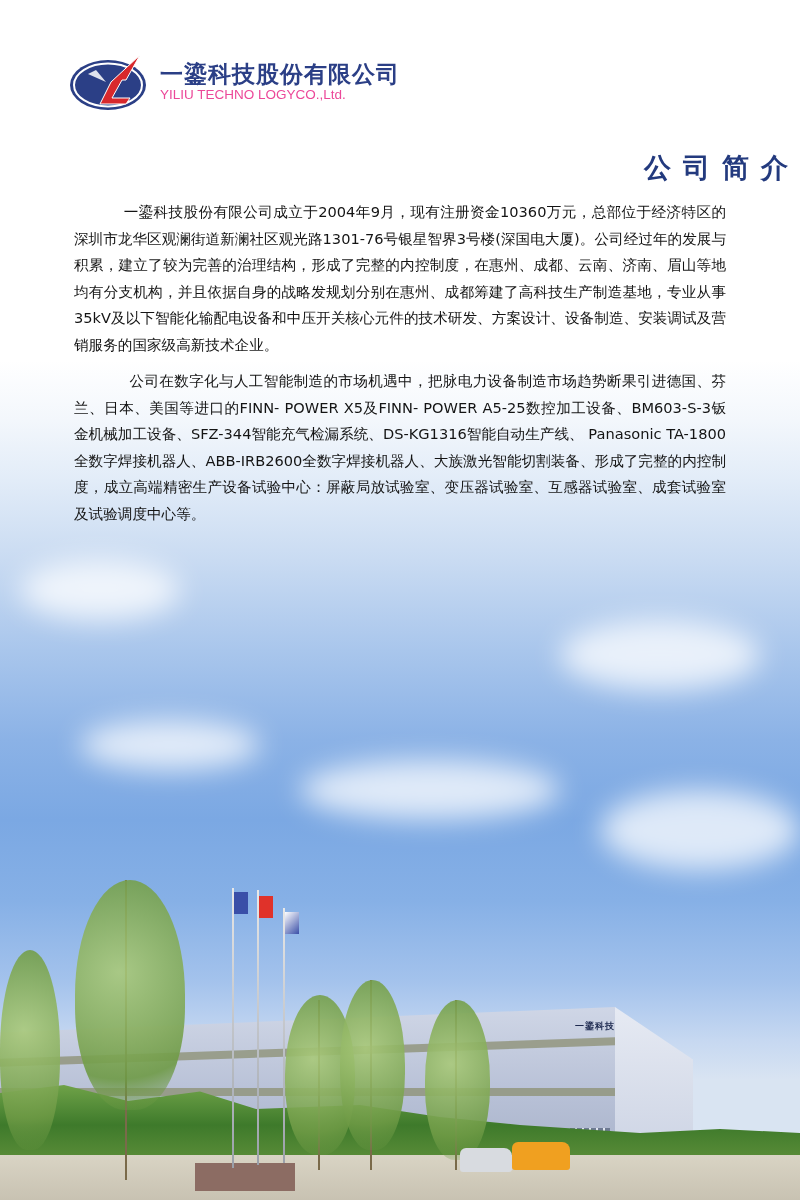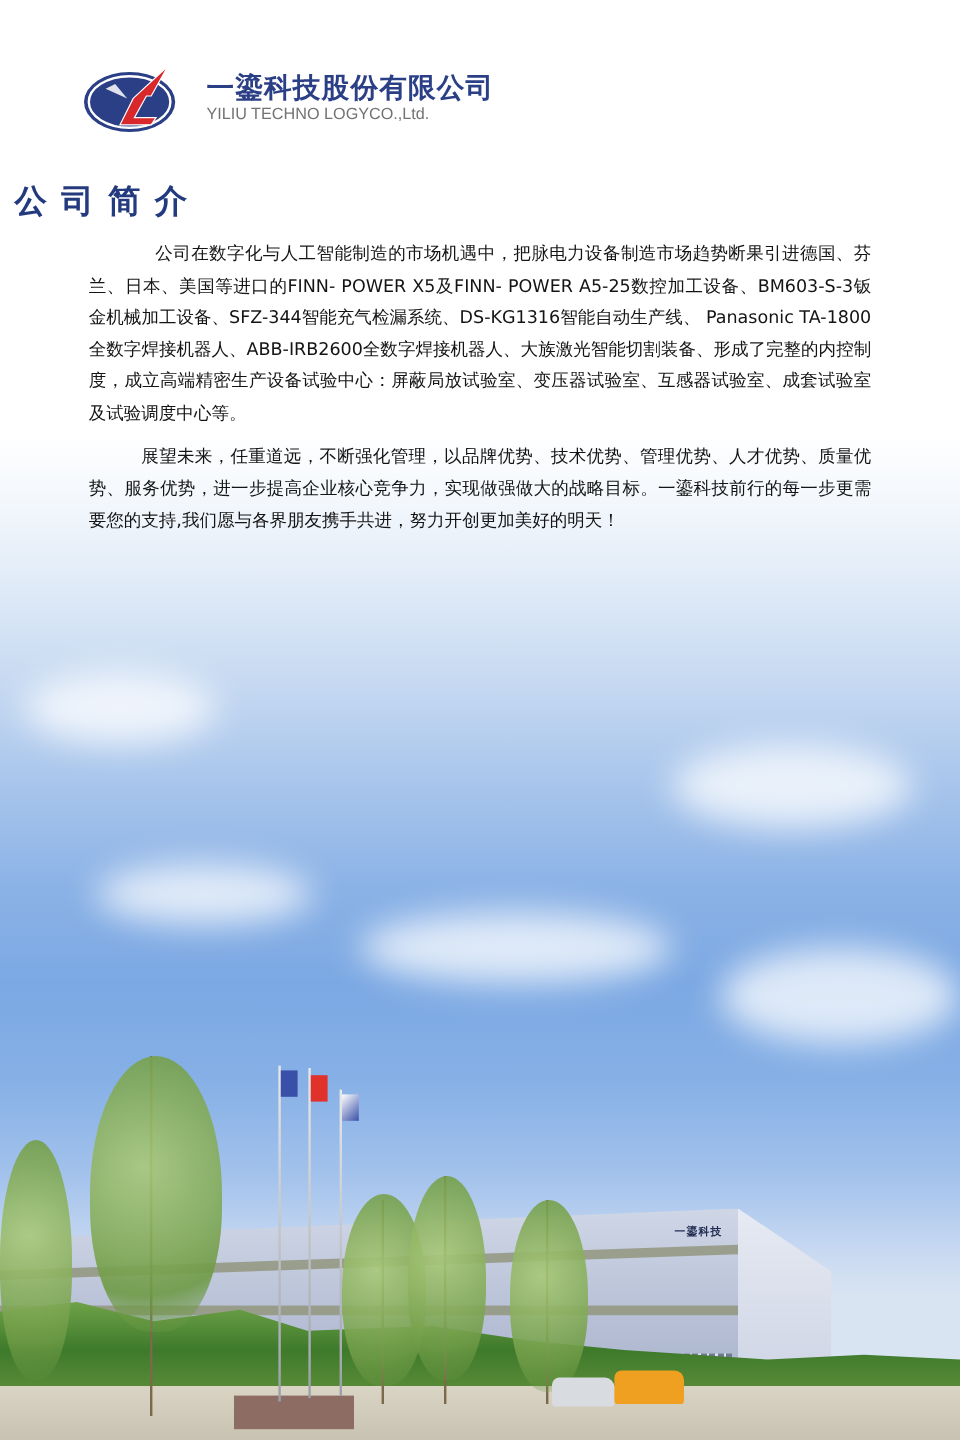--- a/index.html
+++ b/index.html
@@ -13,25 +13,25 @@
     background: linear-gradient(to bottom,
       #ffffff 0px, #ffffff 360px,
       #f3f7fc 420px, #e2ecf8 480px, #c9dbf2 560px,
       #a9c6ec 650px, #8bb2e6 740px, #7ba8e3 820px,
       #86b0e6 900px, #a3c2ec 980px, #c6d8f1 1040px, #d9e4f2 1080px);
   }
   .cloud { position: absolute; border-radius: 50%; background: rgba(255,255,255,0.75); filter: blur(14px); }
   
   .header { position: absolute; left: 66px; top: 52px; display: flex; align-items: center; }
   .logo { width: 94px; height: 60px; position: relative; }
-  .brand { margin-left: 12px; }
+  .brand { }
   .brand-cn { font-size: 23px; font-weight: bold; color: #2b3f86; letter-spacing: 1px; line-height: 26px; }
-  .brand-en { font-size: 13.5px; color: #737373; line-height: 16px; font-family: "Liberation Sans", sans-serif; }
+  .brand-en { font-size: 13.5px; color: #ec4899; line-height: 16px; font-family: "Liberation Sans", sans-serif; }
   .title {
-    position: absolute; top: 150px; left: 0; width: 800px; text-align: left;
+    position: absolute; top: 150px; left: 0; width: 800px; text-align: right;
     font-size: 27px; font-weight: bold; color: #233a7e; letter-spacing: 12px; text-indent: 12px;
   }
   .content { position: absolute; left: 74px; top: 199px; width: 652px; color: #141414; }
   .para { font-size: 14.6px; line-height: 26.5px; margin: 0 0 10px 0; text-indent: 2em; text-align: justify; }
   .para.p1 { text-indent: 3.4em; }
   .para.p2 { text-indent: 3.8em; }
   .para.p3 { text-indent: 2em; }
   .para.p4 { text-indent: 3em; }
 
   
@@ -41,21 +41,21 @@
     background: linear-gradient(to bottom, #cfd6e6, #b7c0d6 60%, #a9b3ca);
     clip-path: polygon(0 17%, 100% 0, 100% 100%, 0 100%);
   }
   .building-side {
     position: absolute; left: 615px; top: 157px; width: 78px; height: 150px;
     background: linear-gradient(to bottom, #e6eaf3, #cdd4e4);
     clip-path: polygon(0 0, 100% 35%, 100% 100%, 0 100%);
   }
   .stripe { position: absolute; height: 8px; background: #8f9278; opacity: 0.8; }
   .windows { position: absolute; height: 18px; background: repeating-linear-gradient(to right, #6e7a92 0 5px, #dfe4ee 5px 7px); }
-  .bldg-sign { position: absolute; left: 562px; top: 170px; font-size: 9px; color: #1e2a50; font-weight: bold; letter-spacing: 1px; }
+  .bldg-sign { position: absolute; left: 575px; top: 170px; font-size: 9px; color: #1e2a50; font-weight: bold; letter-spacing: 1px; }
   .greenery {
     position: absolute; left: 0; top: 235px; width: 800px; height: 80px;
     background: linear-gradient(to bottom, #6fa248, #3e7a2b 50%, #5f8f3a);
     clip-path: polygon(0 10%, 8% 0, 16% 20%, 25% 8%, 32% 30%, 45% 25%, 55% 40%, 65% 50%, 80% 60%, 90% 55%, 100% 60%, 100% 100%, 0 100%);
   }
   .ground { position: absolute; left: 0; top: 305px; width: 800px; height: 45px; background: linear-gradient(to bottom, #d9d4c4, #c8c2b2); }
   .tree { position: absolute; width: 2px; background: #7a6a4a; }
   .crown { position: absolute; border-radius: 50% 50% 45% 45%; background: radial-gradient(circle at 40% 40%, #a9c97a, #6e9a45 70%, rgba(110,154,69,0)); opacity: 0.9; }
   .pole { position: absolute; width: 2px; background: linear-gradient(#e8e8e8, #9aa0aa); }
   .flag { position: absolute; width: 14px; height: 22px; }
@@ -83,22 +83,22 @@
   </div>
   <div class="brand">
     <div class="brand-cn">一鎏科技股份有限公司</div>
     <div class="brand-en">YILIU TECHNO LOGYCO.,Ltd.</div>
   </div>
 </div>
 
 <div class="title">公司简介</div>
 
 <div class="content">
+  <p class="para p1">一鎏科技股份有限公司成立于2004年9月，现有注册资金10360万元，总部位于经济特区的深圳市龙华区观澜街道新澜社区观光路1301-76号银星智界3号楼(深国电大厦)。公司经过年的发展与积累，建立了较为完善的治理结构，形成了完整的内控制度，在惠州、成都、云南、济南、眉山等地均有分支机构，并且依据自身的战略发规划分别在惠州、成都筹建了高科技生产制造基地，专业从事35kV及以下智能化输配电设备和中压开关核心元件的技术研发、方案设计、设备制造、安装调试及营销服务的国家级高新技术企业。</p>
   <p class="para p2">公司在数字化与人工智能制造的市场机遇中，把脉电力设备制造市场趋势断果引进德国、芬兰、日本、美国等进口的FINN- POWER X5及FINN- POWER A5-25数控加工设备、BM603-S-3钣金机械加工设备、SFZ-344智能充气检漏系统、DS-KG1316智能自动生产线、 Panasonic TA-1800全数字焊接机器人、ABB-IRB2600全数字焊接机器人、大族激光智能切割装备、形成了完整的内控制度，成立高端精密生产设备试验中心：屏蔽局放试验室、变压器试验室、互感器试验室、成套试验室及试验调度中心等。</p>
-  <p class="para p4">展望未来，任重道远，不断强化管理，以品牌优势、技术优势、管理优势、人才优势、质量优势、服务优势，进一步提高企业核心竞争力，实现做强做大的战略目标。一鎏科技前行的每一步更需要您的支持,我们愿与各界朋友携手共进，努力开创更加美好的明天！</p>
 </div>
 
 <div class="scene">
   <div class="building-front"></div>
   <div class="building-side"></div>
   <div class="stripe" style="left:0;top:198px;width:615px;transform:skewY(-2deg);"></div>
   <div class="stripe" style="left:0;top:238px;width:615px;"></div>
   <div class="windows" style="left:445px;top:278px;width:40px;"></div>
   <div class="windows" style="left:505px;top:278px;width:40px;"></div>
   <div class="windows" style="left:570px;top:278px;width:40px;"></div>

